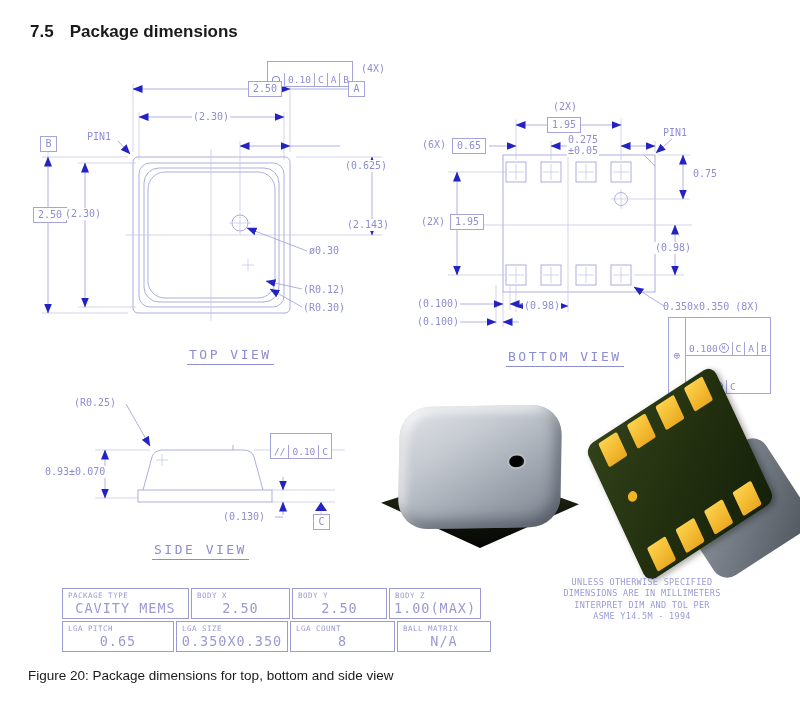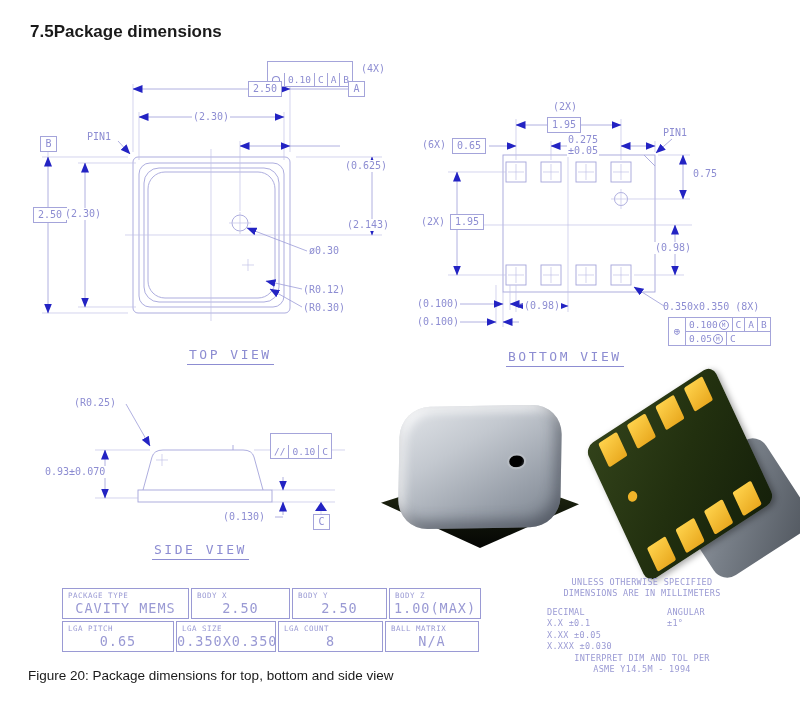--- a/index.html
+++ b/index.html
@@ -1,19 +1,19 @@
 <!DOCTYPE html>
 <html><head>
 <meta charset="utf-8">
 <style>
   html,body{margin:0;padding:0;background:#fff;}
   .stage{position:relative;width:800px;height:707px;background:#fff;overflow:hidden;
          font-family:"Liberation Sans",sans-serif;}
   .title{position:absolute;left:30px;top:22px;font-size:17px;font-weight:600;color:#1a1a1a;
-         display:flex;}
+         display:flex;gap:16px;}
   .caption{position:absolute;left:28px;top:668px;font-size:13.5px;color:#1a1a1a;}
   svg.lines{position:absolute;left:0;top:0;pointer-events:none;}
   
   .lbl{position:absolute;font-family:"DejaVu Sans Mono",monospace;color:#8d8dd2;
        font-size:10px;line-height:1.15;white-space:nowrap;background:#fff;padding:0 1px;}
   .nobg{background:transparent;}
   .boxlbl{display:flex;align-items:center;justify-content:center;border:1px solid #a4a4da;
           height:14px;padding:0 4px;}
   .vtitle{font-size:13px;letter-spacing:2.5px;border-bottom:1px solid #8d8dd2;
           padding:0 2px 1px 2px;background:transparent;}
@@ -31,21 +31,21 @@
   .profile::after{content:"";position:absolute;left:0;top:7px;width:10px;border-top:1px solid #8d8dd2;}
   .mcirc{display:inline-block;width:8px;height:8px;border:1px solid #8d8dd2;border-radius:50%;
          font-size:6px;line-height:8px;text-align:center;margin-left:1px;}
   .fcf2{position:absolute;display:flex;font-family:"DejaVu Sans Mono",monospace;
         font-size:9.5px;color:#8d8dd2;background:#fff;border:1px solid #a4a4da;}
   .fcf2 .sym{display:flex;align-items:center;justify-content:center;width:16px;
         border-right:1px solid #a4a4da;font-size:11px;}
   .fcf2 .rows{display:flex;flex-direction:column;}
   .fcf2 .row{display:flex;border-bottom:1px solid #a4a4da;}
   .fcf2 .row:last-child{border-bottom:none;}
-  .fcf2 .row .c{display:flex;align-items:center;padding:1px 3px;border-right:1px solid #a4a4da;}
+  .fcf2 .row .c{display:flex;align-items:flex-start;padding:1px 3px;border-right:1px solid #a4a4da;margin-top:24px;}
   .fcf2 .row .c:last-child{border-right:none;}
   
   .tbl{position:absolute;left:62px;top:588px;}
   .trow{display:flex;margin-bottom:2px;}
   .tcell{border:1px solid #9a9ad4;margin-right:2px;height:31px;box-sizing:border-box;}
   .tcell .ch{font-family:"DejaVu Sans Mono",monospace;font-size:7.5px;color:#9a9ad4;
              padding:2px 0 0 5px;letter-spacing:0.5px;}
   .tcell .cv{font-family:"DejaVu Sans Mono",monospace;font-size:13.5px;color:#9a9ad4;
              text-align:center;letter-spacing:1px;}
   
@@ -342,48 +342,36 @@
       <div class="tcell" style="width:92px">
         <div class="ch">BODY Z</div>
         <div class="cv">1.00(MAX)</div>
       </div>
     </div>
     <div class="trow">
       <div class="tcell" style="width:112px">
         <div class="ch">LGA PITCH</div>
         <div class="cv">0.65</div>
       </div>
-      <div class="tcell" style="width:100px">
+      <div class="tcell" style="width:112px">
         <div class="ch">LGA SIZE</div>
         <div class="cv">0.350X0.350</div>
       </div>
       <div class="tcell" style="width:105px">
         <div class="ch">LGA COUNT</div>
         <div class="cv">8</div>
       </div>
       <div class="tcell" style="width:94px">
         <div class="ch">BALL MATRIX</div>
         <div class="cv">N/A</div>
       </div>
     </div>
   </div>
 
   <div class="notes">
     <div class="ctr">UNLESS OTHERWISE SPECIFIED</div>
     <div class="ctr">DIMENSIONS ARE IN MILLIMETERS</div>
-    <div class="tolgrid">
-      <div class="colL">
-        <div>DECIMAL</div>
-        <div>X.X ±0.1</div>
-        <div>X.XX ±0.05</div>
-        <div>X.XXX ±0.030</div>
-      </div>
-      <div>
-        <div>ANGULAR</div>
-        <div>±1°</div>
-      </div>
-    </div>
     <div class="ctr" style="">INTERPRET DIM AND TOL PER</div>
     <div class="ctr">ASME Y14.5M - 1994</div>
   </div>
 
   <div class="caption">Figure 20: Package dimensions for top, bottom and side view</div>
 </div>
 
 </body></html>

